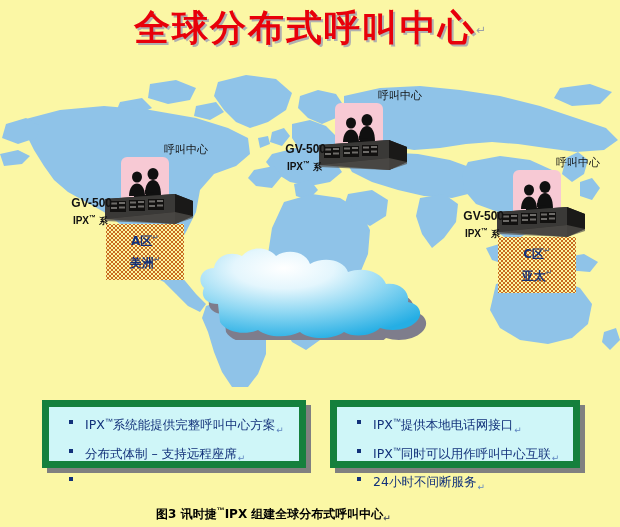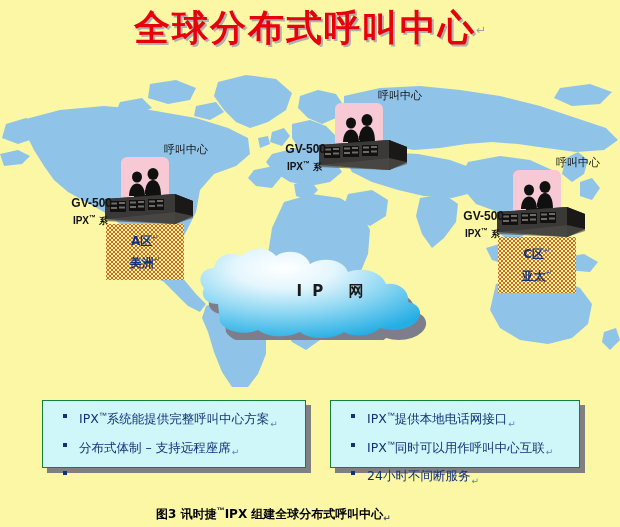--- a/index.html
+++ b/index.html
@@ -154,21 +154,21 @@
   .region-line.l1 { top: 9px; }
   .region-line.l2 { top: 31px; }
   .region-line .cr { font-size: 8px; color: #6b6f76; vertical-align: super; letter-spacing: 0; }
 
   
   .feature-box {
     position: absolute;
     top: 400px;
     height: 68px;
     background: #CFF6F8;
-    border: 1px solid #15803d;
+    border: 7px solid #15803d;
     box-shadow: 5px 5px 0 #808080;
     z-index: 30;
     box-sizing: border-box;
     padding: 6px 6px 0 6px;
   }
   #feature-box-left  { left: 42px;  width: 264px; }
   #feature-box-right { left: 330px; width: 250px; }
 
   .bullet-row {
     display: flex;
@@ -315,21 +315,20 @@
                C168,18 186,24 190,36 C204,34 214,44 212,54 C224,56 228,66 220,74
                C212,82 196,84 184,80 C176,88 158,90 148,84 C136,92 114,92 104,84
                C92,90 72,90 62,82 C48,88 30,84 24,74 Z" fill="#7E7D8C" transform="translate(6,10)"></path>
 
       <path d="M22,56 C10,56 4,48 8,40 C0,32 6,20 18,20 C20,8 34,2 46,8
                C54,-2 72,-2 80,8 C92,0 110,4 114,16 C128,8 148,12 152,24
                C168,18 186,24 190,36 C204,34 214,44 212,54 C224,56 228,66 220,74
                C212,82 196,84 184,80 C176,88 158,90 148,84 C136,92 114,92 104,84
                C92,90 72,90 62,82 C48,88 30,84 24,74 Z" fill="url(#cloudGrad)"></path>
     </svg>
-    <div id="cloud-label"><span>IP  网</span></div>
   </div>
 
   <div class="site" id="site-americas" style="left:106px; top:142px; width:78px; height:140px;">
     <div class="site-title">呼叫中心</div>
     <div class="agent-card">
       <svg width="40" height="40" viewBox="0 0 40 40" xmlns="http://www.w3.org/2000/svg">
         <g fill="#101010">
           <ellipse cx="12" cy="13" rx="5" ry="5.5"></ellipse>
           <path d="M4,32 C4,24 8,19.5 12,19.5 C16,19.5 20,24 20,32 Z"></path>
           <ellipse cx="28" cy="10" rx="5.5" ry="6"></ellipse>

